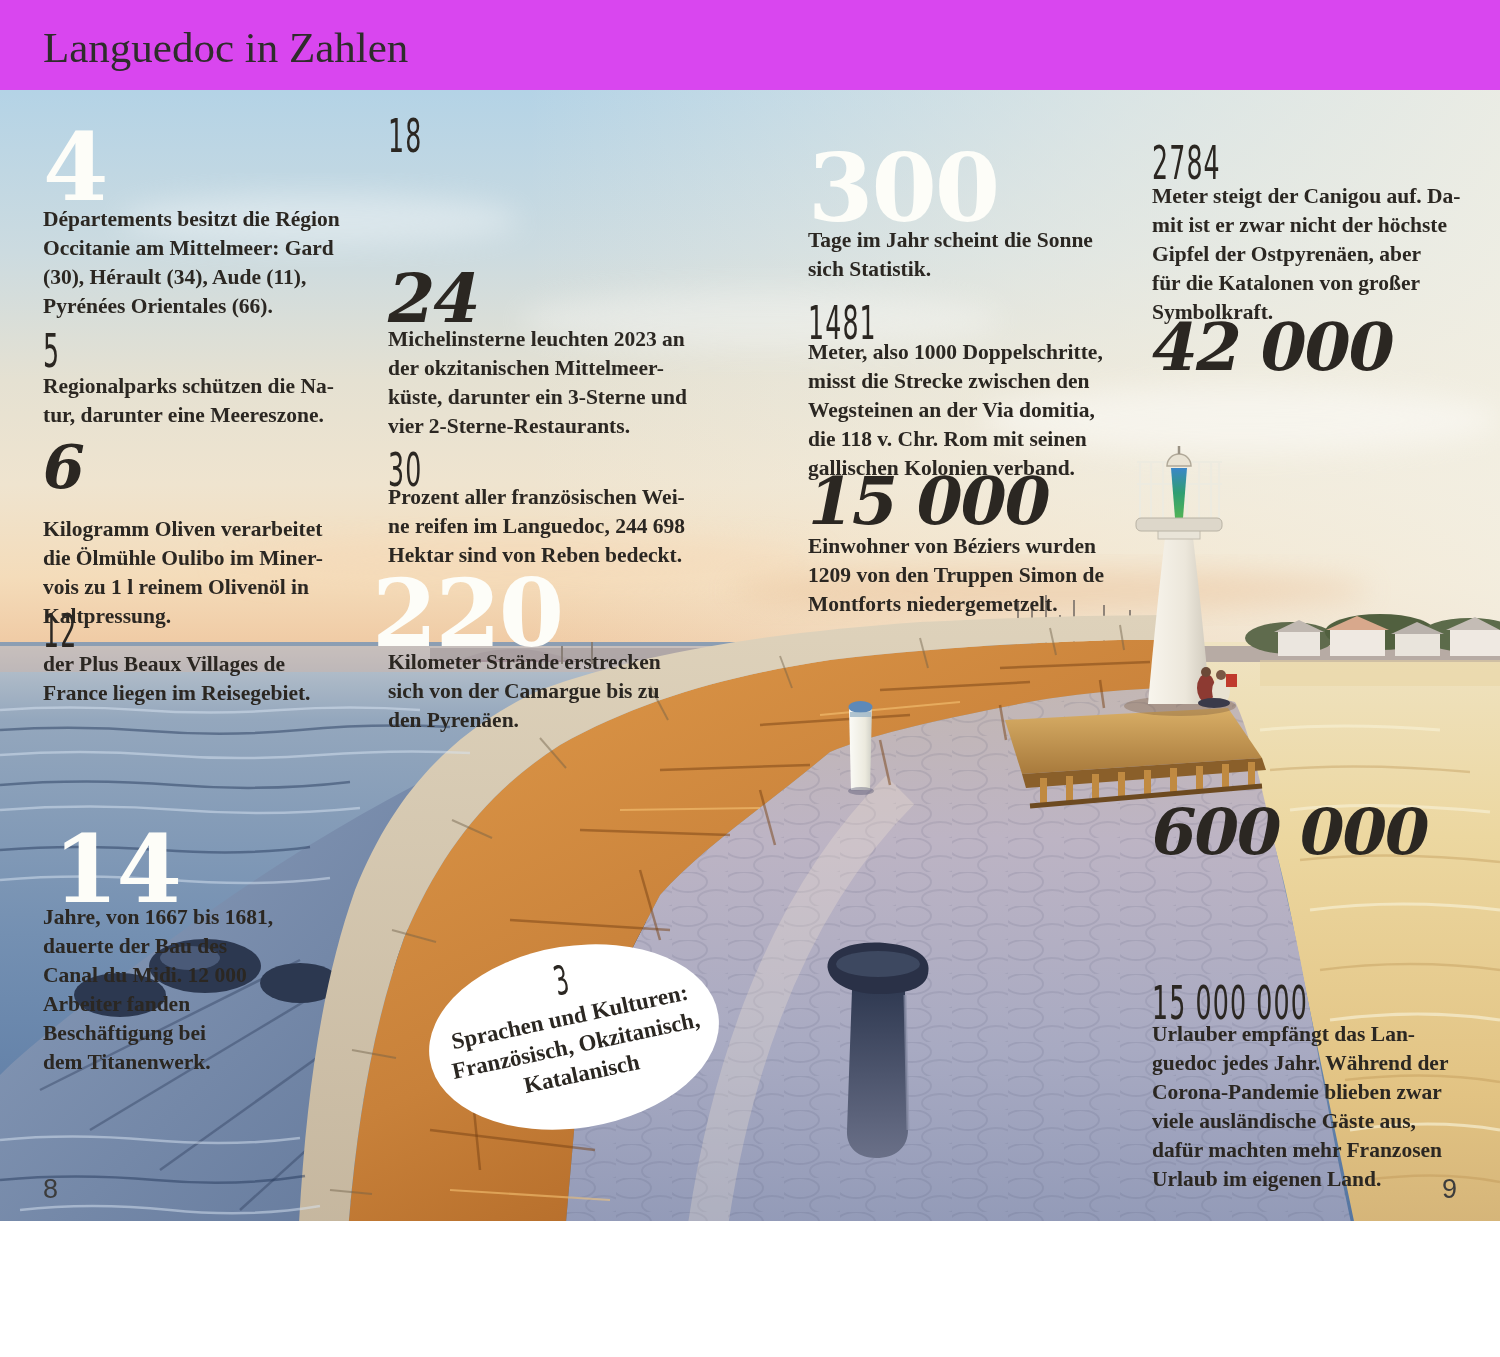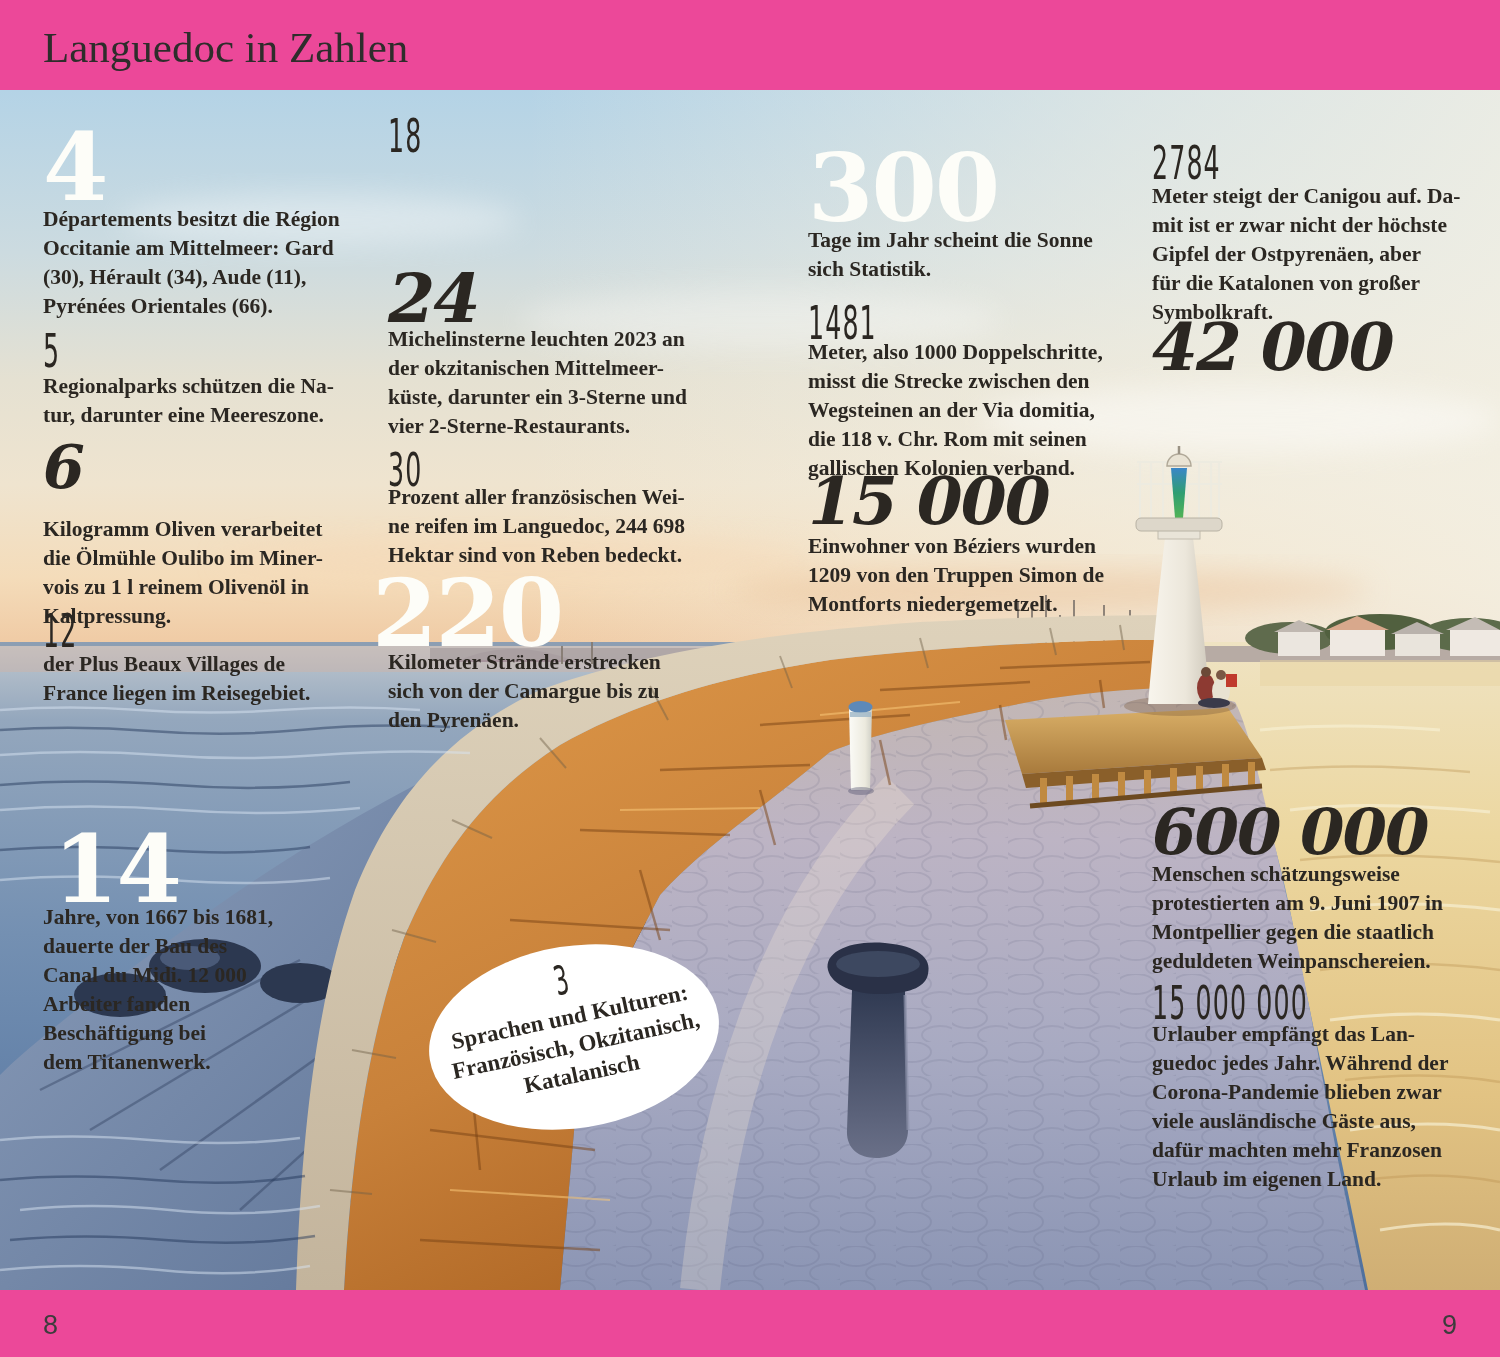--- a/index.html
+++ b/index.html
@@ -1,16 +1,16 @@
 <!DOCTYPE html>
 <html><head>
 <meta charset="utf-8">
 <style>
   html,body{margin:0;padding:0;background:#ffffff;}
-  .page{position:relative;width:1500px;height:1357px;background:#ec4899;overflow:hidden;
+  .page{position:relative;width:1500px;height:1221px;background:#d946ef;overflow:hidden;
         font-family:"Liberation Serif",serif;}
   .title{position:absolute;left:43px;top:22px;font:400 43px/1.2 "Liberation Serif",serif;color:#2e2d2b;}
   .photo{position:absolute;left:0;top:90px;width:1500px;height:1200px;overflow:hidden;}
   .photo svg{position:absolute;left:0;top:0;}
   .ph-txt{position:absolute;}
   .body{font:700 21.5px/29px "Liberation Serif",serif;color:#2b2722;white-space:pre-line;}
   .num-big{font:700 94px/0.92 "DejaVu Serif",serif;color:#fdfdf8;letter-spacing:-2px;}
   .num-it{font:italic 700 60px/1 "DejaVu Serif",serif;color:#2b2722;letter-spacing:-2px;}
   .num-hand{font:400 46px/1 "DejaVu Sans",sans-serif;color:#2b2722;transform:scaleX(.55);
             transform-origin:0 0;display:inline-block;letter-spacing:2px;}
@@ -416,24 +416,20 @@
     <div class="ph-txt num-hand" style="left:1152px;top:50px">2784</div>
     <div class="ph-txt body" style="left:1152px;top:92px;width:340px">Meter steigt der Canigou auf. Da-
 mit ist er zwar nicht der höchste
 Gipfel der Ostpyrenäen, aber
 für die Katalonen von großer
 Symbolkraft.</div>
 
     <div class="ph-txt num-it" style="left:1152px;top:224px;font-size:66px">42 000</div>
 
     <div class="ph-txt num-it" style="left:1152px;top:710px;font-size:64px">600 000</div>
-    <div class="ph-txt body" style="left:1152px;top:770px;width:340px">Menschen schätzungsweise
-protestierten am 9. Juni 1907 in
-Montpellier gegen die staatlich
-geduldeten Weinpanschereien.</div>
 
     <div class="ph-txt num-hand" style="left:1152px;top:890px">15 000 000</div>
     <div class="ph-txt body" style="left:1152px;top:930px;width:340px">Urlauber empfängt das Lan-
 guedoc jedes Jahr. Während der
 Corona-Pandemie blieben zwar
 viele ausländische Gäste aus,
 dafür machten mehr Franzosen
 Urlaub im eigenen Land.</div>
 
     <div class="bubble">

